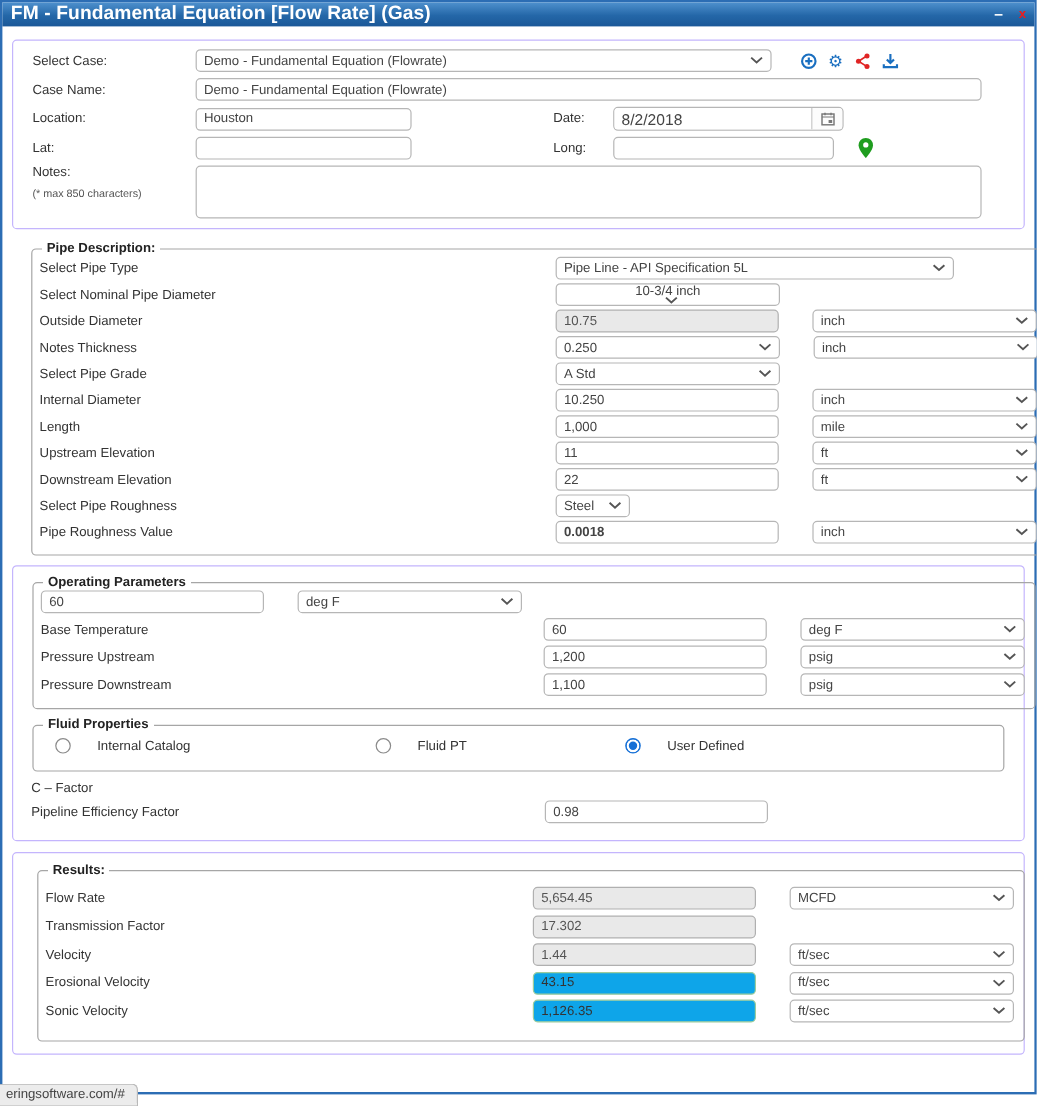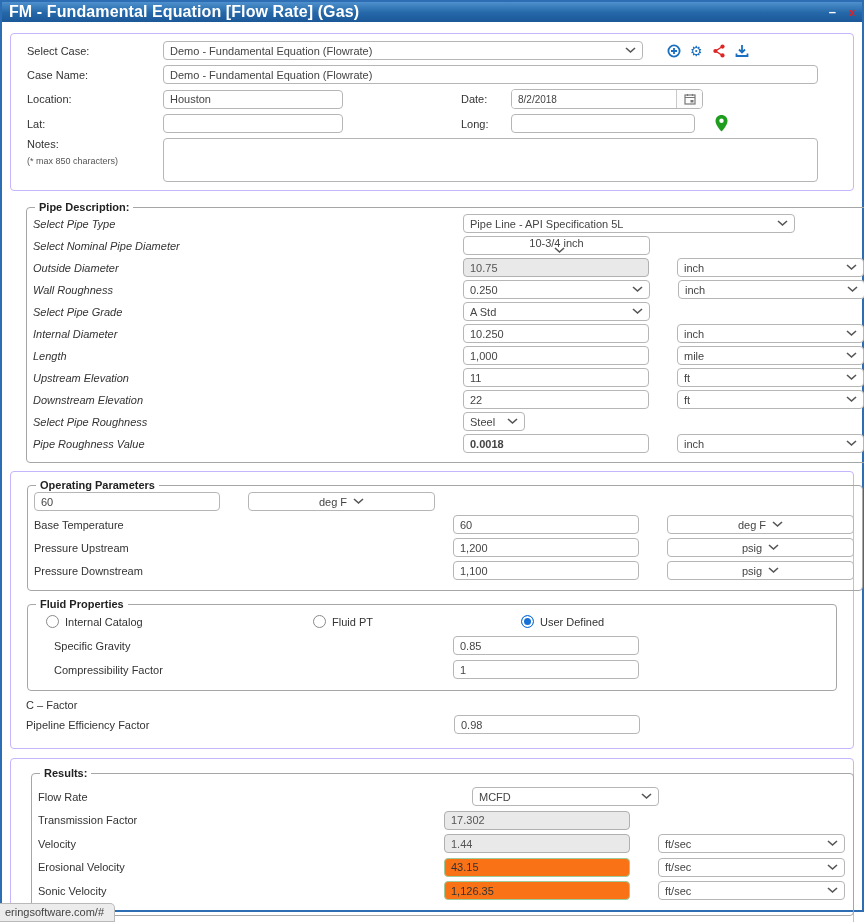--- a/index.html
+++ b/index.html
@@ -29,56 +29,56 @@
 
   .ctl {
     height: 19px; border: 1px solid #b6b6b6; border-radius: 4px; background: #fff;
     font-size: 11px; color: #444; padding: 0 6px; font-family: inherit;
   }
   input.ctl, textarea.notes { outline: none; }
   .sel { display: flex; align-items: center; justify-content: space-between; cursor: default; padding-right: 6px; }
   .sel-text { white-space: nowrap; overflow: hidden; }
   .chev { display: flex; margin-left: 6px; flex: none; }
   .readonly { background: #e9e9e9; border-color: #b0b0b0; color: #555; }
-  .green { background: #f97316; border-color: #9ccc9c; color: #333; }
+  .green { background: #0ea5e9; border-color: #9ccc9c; color: #333; }
 
   .w480 { width: 480px; } .w655 { width: 655px; } .w180 { width: 180px; } .w184 { width: 184px; }
   .toolbar-icons { display: flex; align-items: center; gap: 9px; margin-left: 24px; }
   .icon-btn { display: flex; cursor: pointer; }
   .lbl2 { width: 50px; font-size: 11px; color: #333; flex: none; }
   .ml118 { margin-left: 118px; }
   .date-group { display: flex; width: 192px; height: 20px; border: 1px solid #b6b6b6; border-radius: 4px; overflow: hidden; background: #fff; }
-  .date-input { flex: 1; border: none; font-size: 10px; color: #444; padding: 0 6px; outline: none; font-family: inherit; min-width: 0; }
+  .date-input { flex: 1; border: none; font-size: 13px; color: #444; padding: 0 6px; outline: none; font-family: inherit; min-width: 0; }
   .date-btn { width: 26px; border-left: 1px solid #c9c9c9; display: flex; align-items: center; justify-content: center; background: #fcfcfc; cursor: pointer; }
   .pin { margin-left: 20px; display: flex; cursor: pointer; }
   .notes-row { align-items: flex-start; margin-bottom: 2px; }
   .hint { font-size: 9px; color: #555; margin-top: 6px; }
   textarea.notes {
     width: 655px; height: 44px; resize: none; border: 1px solid #b6b6b6; border-radius: 4px;
     font-family: inherit; font-size: 11px; padding: 3px 6px; color: #444;
   }
 
   fieldset { border: 1px solid #a6a6a6; border-radius: 4px; padding: 1px 8px 6px 6px; }
   legend { font-size: 11px; font-weight: 700; color: #222; padding: 0 4px; margin-left: 2px; }
   .frow { display: flex; align-items: center; margin-bottom: 3px; }
   .flabel { font-size: 11px; color: #333; flex: none; }
   .unit { margin-left: 28px; width: 186px; flex: none; }
 
   .fieldset-pipe { margin-bottom: 8px; margin-left: 16px; }
-  .fieldset-pipe .flabel { width: 430px; font-style: italic; }
+  .fieldset-pipe .flabel { width: 430px; }
 
   .box3 { padding: 7px 6px 10px; margin-bottom: 9px; }
   .fieldset-op { margin: 0 10px 7px; }
   .fieldset-op .flabel { width: 419px; }
-  .fieldset-op .unit { width: 172px; justify-content: center; }
+  .fieldset-op .unit { width: 172px; }
   .fieldset-op .frow { margin-bottom: 4px; }
 
   .fieldset-fluid { margin: 0 10px 6px; }
   .radio-row { display: flex; align-items: center; padding-left: 12px; margin: 4px 0 8px; }
-  .radio-item { display: flex; align-items: center; font-size: 11px; color: #333; cursor: pointer; }
+  .radio-item { display: flex; align-items: center; font-size: 11px; color: #333; cursor: pointer; gap: 16px; }
   .ri-1 { width: 267px; } .ri-2 { width: 208px; }
   .radio {
     width: 13px; height: 13px; border: 1px solid #8a8a8a; border-radius: 50%;
     margin-right: 6px; background: #fff; display: inline-block;
   }
   .radio-item.checked .radio { border-color: #1670d6; background: #1670d6; box-shadow: inset 0 0 0 2px #fff; }
   .fluid-rows { padding-left: 20px; }
   .fluid-rows .flabel { width: 399px; }
   .fluid-rows .frow { margin-bottom: 5px; }
 
@@ -223,21 +223,21 @@
             <div class="ctl sel unit" style="width: 187px;">
               <span class="sel-text">inch</span>
               <span class="chev">
                 <svg width="11" height="7" viewBox="0 0 11 7">
                   <path d="M1 1l4.5 4L10 1" fill="none" stroke="#555" stroke-width="1.6"></path>
                 </svg>
               </span>
             </div>
           </div>
           <div class="frow">
-            <span class="flabel">Wall Roughness</span>
+            <span class="flabel">Notes Thickness</span>
             <div class="ctl sel" style="width: 187px;">
               <span class="sel-text">0.250</span>
               <span class="chev">
                 <svg width="11" height="7" viewBox="0 0 11 7">
                   <path d="M1 1l4.5 4L10 1" fill="none" stroke="#555" stroke-width="1.6"></path>
                 </svg>
               </span>
             </div>
             <div class="ctl sel unit" style="width: 187px;">
               <span class="sel-text">inch</span>
@@ -396,49 +396,40 @@
           </span>
           <span class="radio-item ri-2">
             <span class="radio"></span>
             <span>Fluid PT</span>
           </span>
           <span class="radio-item checked">
             <span class="radio"></span>
             <span>User Defined</span>
           </span>
         </div>
-        <div class="fluid-rows">
-            <div class="frow">
-              <span class="flabel">Specific Gravity</span>
-              <input type="text" class="ctl" value="0.85" style="width: 186px;">
-            </div>
-            <div class="frow">
-              <span class="flabel">Compressibility Factor</span>
-              <input type="text" class="ctl" value="1" style="width: 186px;">
-            </div>
-          </div>
       </fieldset>
 
       <div class="factors">
           <div class="frow">
             <span class="flabel">C – Factor</span>
           </div>
           <div class="frow">
             <span class="flabel">Pipeline Efficiency Factor</span>
             <input type="text" class="ctl" value="0.98" style="width: 186px;">
           </div>
         </div>
     </div>
 
     <div class="box box4">
       <fieldset class="fieldset-results">
         <legend>Results:</legend>
         <div>
             <div class="frow">
               <span class="flabel">Flow Rate</span>
+              <input type="text" class="ctl readonly" readonly="" value="5,654.45" style="width: 186px;">
               <div class="ctl sel unit" style="width: 187px;">
                 <span class="sel-text">MCFD</span>
                 <span class="chev">
                   <svg width="11" height="7" viewBox="0 0 11 7">
                     <path d="M1 1l4.5 4L10 1" fill="none" stroke="#555" stroke-width="1.6"></path>
                   </svg>
                 </span>
               </div>
             </div>
             <div class="frow">

